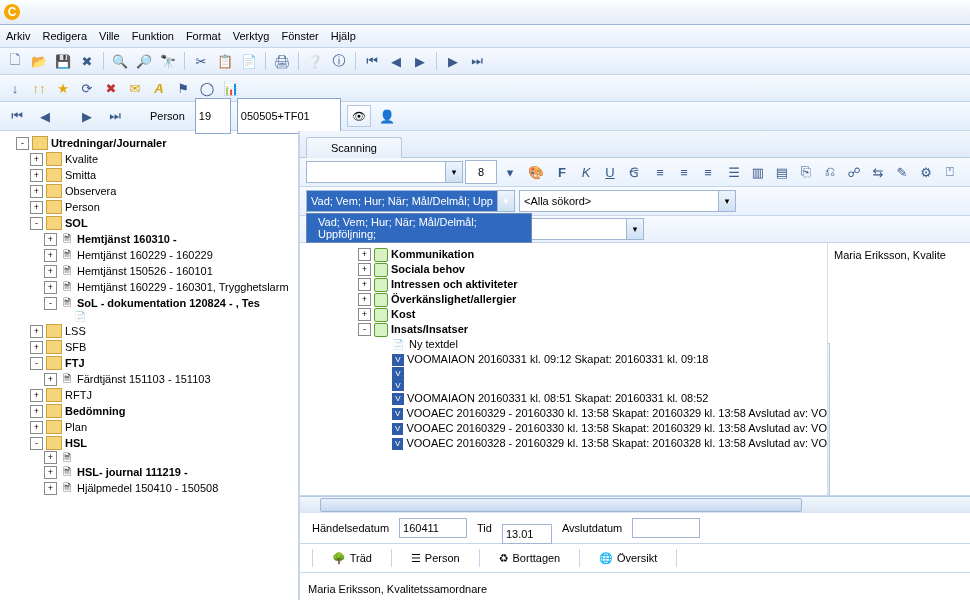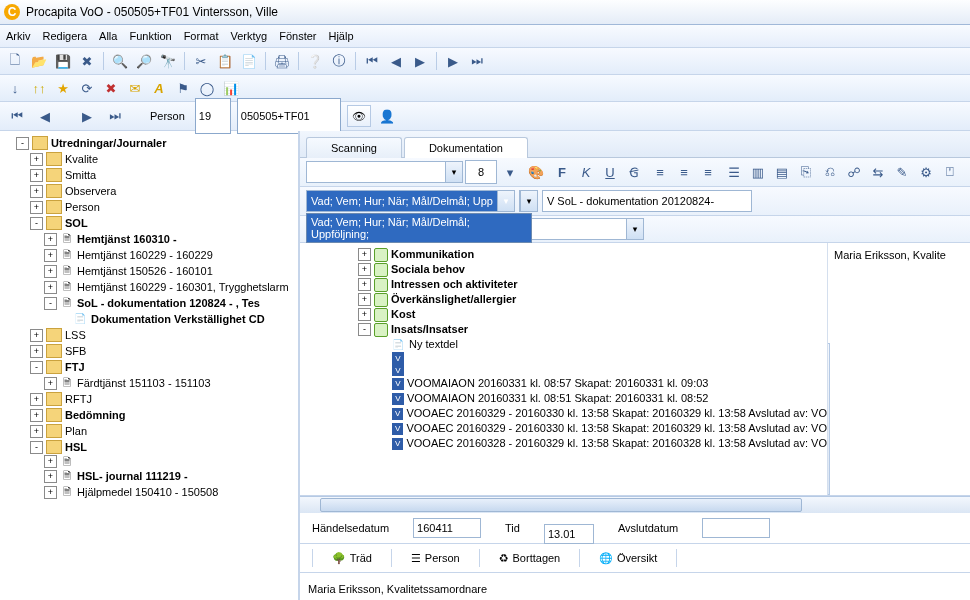--- a/index.html
+++ b/index.html
@@ -25,55 +25,54 @@
 .fld{width:14px;height:12px;background:#f5d47a;border:1px solid #caa23e;display:inline-block}
 .ico{width:14px;height:12px;display:inline-flex;align-items:center;justify-content:center;font-size:10px}
 .bold{font-weight:bold}
 .tabs{display:flex;border-bottom:1px solid #b8c8dd;background:linear-gradient(#f1f6fd,#e1ebf8);height:26px;align-items:flex-end;padding-left:6px;gap:2px}
 .tab{padding:4px 24px;border:1px solid #b8c8dd;border-bottom:none;background:linear-gradient(#f6faff,#e7eff9);border-radius:3px 3px 0 0;position:relative;top:1px}
 .tab.active{background:#fff;font-weight:normal}
 .fmt-toolbar{display:flex;align-items:center;height:28px;border-bottom:1px solid #c6d5ea;padding:0 6px;gap:2px;background:linear-gradient(#f7faff,#e9f1fb)}
 .fmt-toolbar select,.fmt-toolbar input{border:1px solid #9fb7d4;height:20px;font:inherit}
 .filterbar{display:flex;align-items:center;height:28px;border-bottom:1px solid #c6d5ea;padding:0 6px;gap:4px;background:linear-gradient(#f7faff,#e9f1fb);position:relative}
 .dropdown-open{position:absolute;left:6px;top:26px;background:#fff;border:1px solid #6c8ab0;z-index:10;width:224px}
-.dropdown-open .opt{padding:2px 4px}
+.dropdown-open .opt{padding:2px 11px}
 .dropdown-open .opt.sel{background:#2f6ac0;color:#fff}
 .docarea{flex:1;display:flex;overflow:hidden;border-bottom:1px solid #c6d5ea}
 .doctree{flex:1;overflow:auto;padding:4px 0 4px 40px}
 .doctree ul{list-style:none;margin:0;padding-left:18px}
 .doctree li{line-height:15px;white-space:nowrap}
 .doctree .row{display:flex;align-items:center;gap:3px}
 .cj{width:12px;height:12px;border:1px solid #5aa02a;background:#d9f2c4;display:inline-block;border-radius:2px}
 .vo{width:12px;height:12px;background:#2e5ca8;color:#fff;font-size:8px;display:inline-flex;align-items:center;justify-content:center}
 .docside{width:130px;border-left:1px solid #d4dfee;padding:6px;font-size:11px;overflow:hidden;position:relative}
 .docscroll{position:absolute;left:-14px;top:100px;width:14px;height:150px;background:linear-gradient(#f3f7fd,#dbe6f4);border:1px solid #b5c9e4}
-.daterow{height:30px;display:flex;align-items:center;padding:0 12px;gap:24px;border-bottom:1px solid #c6d5ea}
+.daterow{height:30px;display:flex;align-items:center;padding:0 12px;gap:10px;border-bottom:1px solid #c6d5ea}
 .daterow input{border:1px solid #9fb7d4;height:18px;width:60px;font:inherit;text-align:left;padding:0 3px}
 .viewbar{height:28px;display:flex;align-items:center;padding:0 8px;gap:4px;border-bottom:1px solid #c6d5ea}
 .vbtn{display:flex;align-items:center;gap:4px;padding:3px 10px;border:1px solid transparent}
 .vsep{width:1px;height:18px;background:#c6d5ea;margin:0 4px}
 .signature{padding:10px 8px}
 .combo{display:inline-flex;align-items:center;border:1px solid #9fb7d4;height:20px;background:#fff}
 .combo .txt{padding:0 4px;min-width:150px;display:inline-block;overflow:hidden}
 .combo .arrow{width:16px;height:100%;background:linear-gradient(#eef4fc,#cfe0f4);border-left:1px solid #9fb7d4;display:inline-flex;align-items:center;justify-content:center;font-size:9px}
 .hscroll{height:16px;background:linear-gradient(#f3f7fd,#dbe6f4);border-top:1px solid #b5c9e4;position:relative}
 .hscroll .thumb{position:absolute;left:20px;top:1px;height:12px;width:480px;background:linear-gradient(#e8f0fb,#c7d9ef);border:1px solid #9fb7d4;border-radius:2px}
 </style>
 </head>
 <body>
 
 <div class="titlebar">
   <span class="logo">C</span>
-  <span>Procapita VoO - 050505+TF01 Vintersson, Ville</span>
 </div>
 
 <div class="menubar">
   <span>Arkiv</span>
   <span>Redigera</span>
-  <span>Alla</span>
+  <span>Ville</span>
   <span>Funktion</span>
   <span>Format</span>
   <span>Verktyg</span>
   <span>Fönster</span>
   <span>Hjälp</span>
 </div>
 
 <div class="toolbar">
   <span class="tbtn">🗋</span>
   <span class="tbtn">📂</span>
@@ -205,21 +204,20 @@
                   <div class="row">
                     <span class="exp">-</span>
                     <span class="ico">🗎</span>
                     <span class="bold">SoL - dokumentation 120824 - , Tes</span>
                   </div>
                   <ul>
                     <li>
                       <div class="row">
                         <span style="width: 13px;"></span>
                         <span class="ico">📄</span>
-                        <span class="bold">Dokumentation Verkställighet CD</span>
                       </div>
                     </li>
                   </ul>
                 </li>
               </ul>
             </li>
             <li>
               <div class="row">
                 <span class="exp">+</span>
                 <span class="fld"></span>
@@ -300,21 +298,20 @@
               </ul>
             </li>
           </ul>
         </li>
       </ul>
   </div>
 
   <div class="rightpane">
     <div class="tabs">
       <div class="tab">Scanning</div>
-      <div class="tab active">Dokumentation</div>
     </div>
 
     <div class="fmt-toolbar">
       <span class="combo">
           <span class="txt" style="min-width:130px"></span>
           <span class="arrow">▾</span>
         </span>
       <input style="width: 26px; text-align: center;" value="8">
       <span class="tbtn">▾</span>
       <span class="sep"></span>
@@ -346,24 +343,22 @@
       <span class="tbtn">⚙</span>
       <span class="tbtn">⍞</span>
     </div>
 
     <div class="filterbar">
       <span class="combo" style="background:#2f6ac0;color:#fff">
         <span class="txt" style="min-width:178px">Vad; Vem; Hur; När; Mål/Delmål; Upp</span>
         <span class="arrow">▾</span>
       </span>
       <span class="combo">
+          <span class="txt" style="min-width:190px">&lt;Alla sökord&gt;</span>
           <span class="arrow">▾</span>
-        </span>
-      <span class="combo">
-          <span class="txt" style="min-width:200px">V SoL - dokumentation 20120824-</span>
         </span>
 
       <div class="dropdown-open">
         <div class="opt sel">Vad; Vem; Hur; När; Mål/Delmål; Uppföljning;</div>
       </div>
     </div>
 
     <div class="filterbar" style="height:26px">
       <span class="combo">
           <span class="txt" style="min-width:120px">&lt;Typ av sökord&gt;</span>
@@ -424,33 +419,33 @@
                   <div class="row">
                     <span style="width: 13px;"></span>
                     <span class="ico">📄</span>
                     <span>Ny textdel</span>
                   </div>
                 </li>
                 <li>
                   <div class="row">
                     <span style="width: 13px;"></span>
                     <span class="vo">V</span>
-                  </div>
-                </li>
-                <li>
-                  <div class="row">
-                    <span style="width: 13px;"></span>
-                    <span class="vo">V</span>
-                  </div>
-                </li>
-                <li>
-                  <div class="row">
-                    <span style="width: 13px;"></span>
-                    <span class="vo">V</span>
-                    <span>VOOMAIAON 20160331 kl. 08:57  Skapat: 20160331 kl. 09:03</span>
+                    <span>VOOMAIAON 20160331 kl. 09:12  Skapat: 20160331 kl. 09:18</span>
+                  </div>
+                </li>
+                <li>
+                  <div class="row">
+                    <span style="width: 13px;"></span>
+                    <span class="vo">V</span>
+                  </div>
+                </li>
+                <li>
+                  <div class="row">
+                    <span style="width: 13px;"></span>
+                    <span class="vo">V</span>
                   </div>
                 </li>
                 <li>
                   <div class="row">
                     <span style="width: 13px;"></span>
                     <span class="vo">V</span>
                     <span>VOOMAIAON 20160331 kl. 08:51  Skapat: 20160331 kl. 08:52</span>
                   </div>
                 </li>
                 <li>

